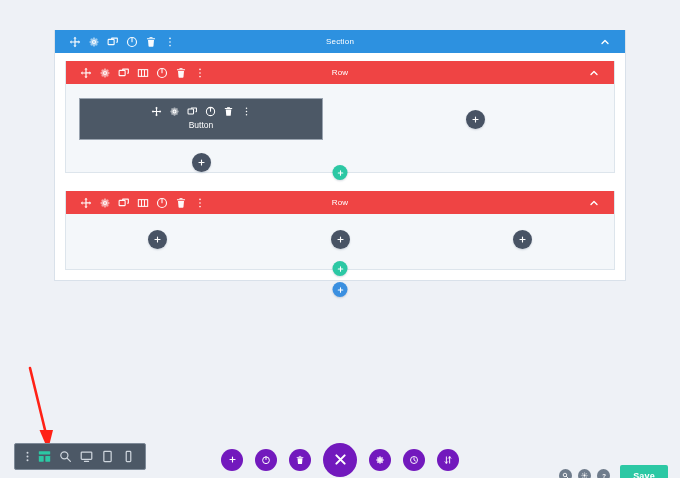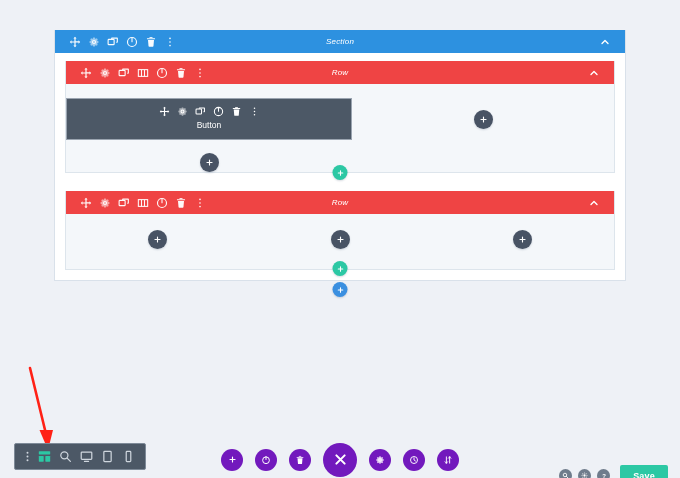--- a/index.html
+++ b/index.html
@@ -15,21 +15,20 @@
   .section {
     position: absolute; left: 54px; top: 30px; width: 572px;
     background: #ffffff;
     border: 1px solid #d9e1ea;
     border-top: none;
   }
   .bar {
     display: flex; align-items: center; position: relative;
     height: 23px; padding: 0 14px;
     color: #ffffff;
-    font-style: italic;
   }
   .bar-section { background: #2d91e0; }
   .bar-row { background: #ef4444; }
   .bar-icons { display: flex; align-items: center; gap: 7px; }
   .bar-icon { width: 12px; height: 12px; display: block; opacity: .97; cursor: pointer; }
   .bar-icon svg { width: 100%; height: 100%; display: block; }
   .bar-title {
     position: absolute; left: 0; right: 0; text-align: center;
     font-size: 8px; letter-spacing: .2px; pointer-events: none;
   }
@@ -52,21 +51,21 @@
     flex: 1 1 0; display: flex; flex-direction: column;
     align-items: center; justify-content: flex-start;
     padding: 16px 4px 20px 4px;
     position: relative;
   }
   .row-col-1 { padding: 0; }
 
   
   .module-wrap { width: 100%; display: flex; flex-direction: column; align-items: center; padding: 14px 0 0 0; }
   .module {
-    width: 286px; background: #4c5866; border: 1px solid #9aa4b0;
+    width: 244px; background: #4c5866; border: 1px solid #9aa4b0;
     padding: 7px 0 9px 0;
     display: flex; flex-direction: column; align-items: center;
     color: #fff;
   }
   .module-icons { display: flex; align-items: center; gap: 7px; margin-bottom: 3px; }
   .module-icon { width: 11px; height: 11px; display: block; cursor: pointer; }
   .module-icon svg { width: 100%; height: 100%; display: block; }
   .module-label { font-size: 8.5px; }
 
   

